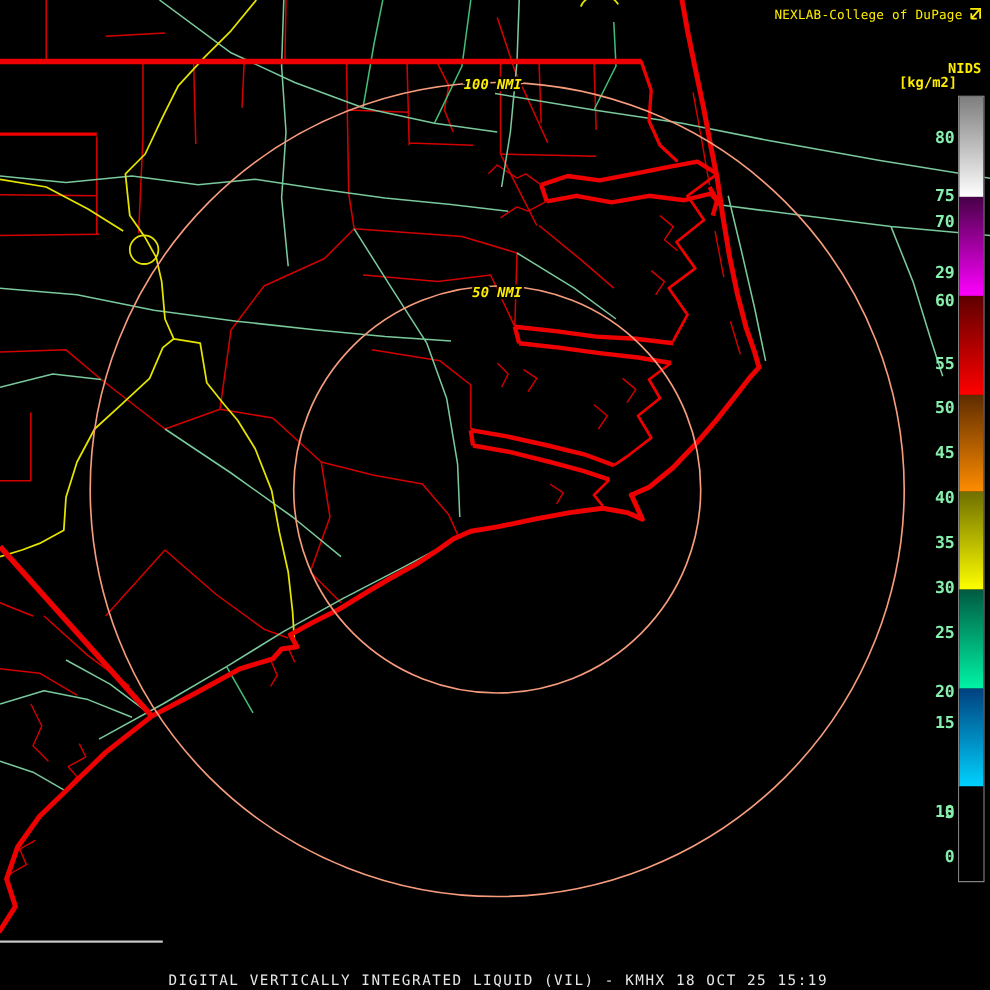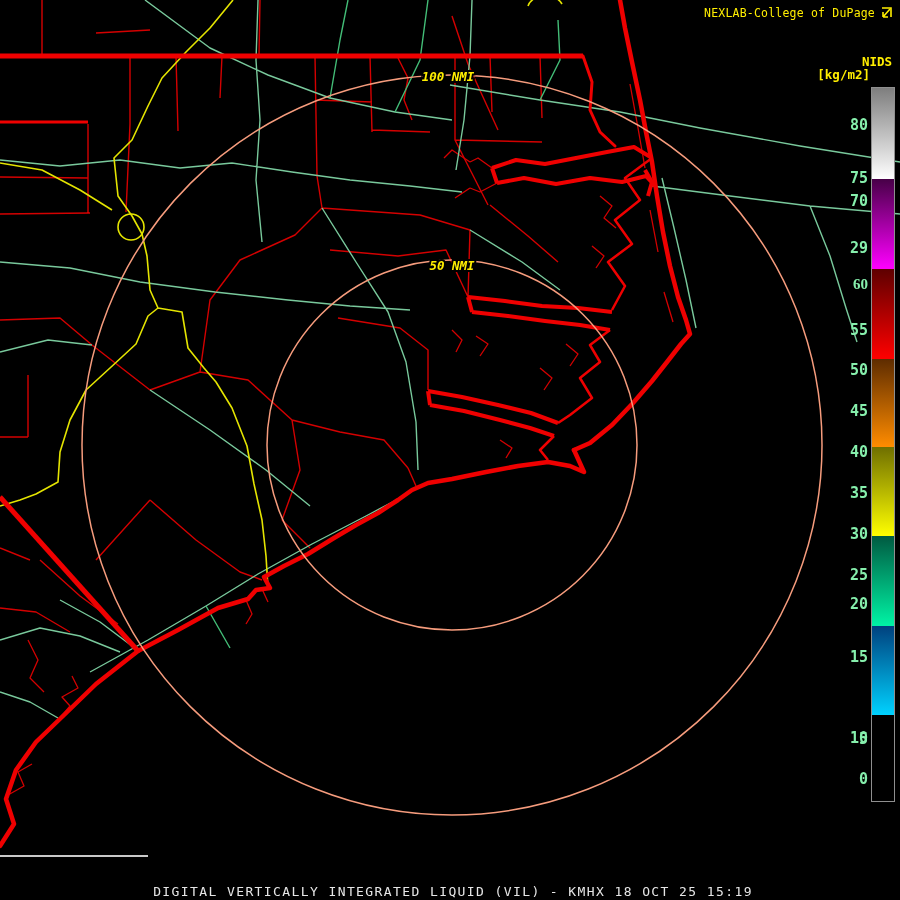--- a/index.html
+++ b/index.html
@@ -152,29 +152,29 @@
     <div class="seg" style="top: 359.474px; height: 88.344px; background: linear-gradient(rgb(111, 111, 0), rgb(255, 255, 0));"></div>
     <div class="seg" style="top: 447.818px; height: 89.98px; background: linear-gradient(rgb(0, 90, 65), rgb(0, 244, 165));"></div>
     <div class="seg" style="top: 537.798px; height: 89.162px; background: linear-gradient(rgb(0, 65, 126), rgb(0, 210, 255));"></div>
     <div class="seg" style="top: 626.96px; height: 85.89px; background: linear-gradient(rgb(0, 0, 0), rgb(0, 0, 0));"></div>
   </div>
 <div>
     <div class="tick" style="top: 116px;">80</div>
     <div class="tick" style="top: 169px;">75</div>
     <div class="tick" style="top: 192px;">70</div>
     <div class="tick" style="top: 238.7px;">29</div>
-    <div class="tick" style="top: 275px; font-family: Liberation Serif, serif;">60</div>
+    <div class="tick" style="top: 264px;">60</div>
     <div class="tick" style="top: 320.5px; text-align: center;">55</div>
     <div class="tick" style="top: 361.4px;">50</div>
     <div class="tick" style="top: 402.3px;">45</div>
     <div class="tick" style="top: 443.2px;">40</div>
     <div class="tick" style="top: 484.1px; margin-left: 44px;">35</div>
     <div class="tick" style="top: 525px;">30</div>
     <div class="tick" style="top: 565.9px;">25</div>
-    <div class="tick" style="top: 595px;">20</div>
+    <div class="tick" style="top: 620px;">20</div>
     <div class="tick" style="top: 647.7px;">15</div>
     <div class="tick" style="top: 688.6px; margin-top: 40px;">10</div>
     <div class="tick" style="top: 729.5px;">5</div>
     <div class="tick" style="top: 770.4px;">0</div>
   </div>
 
 <div class="separator-line"></div>
 <div class="caption">DIGITAL VERTICALLY INTEGRATED LIQUID (VIL) - KMHX 18 OCT 25 15:19</div>
 
 </body></html>

